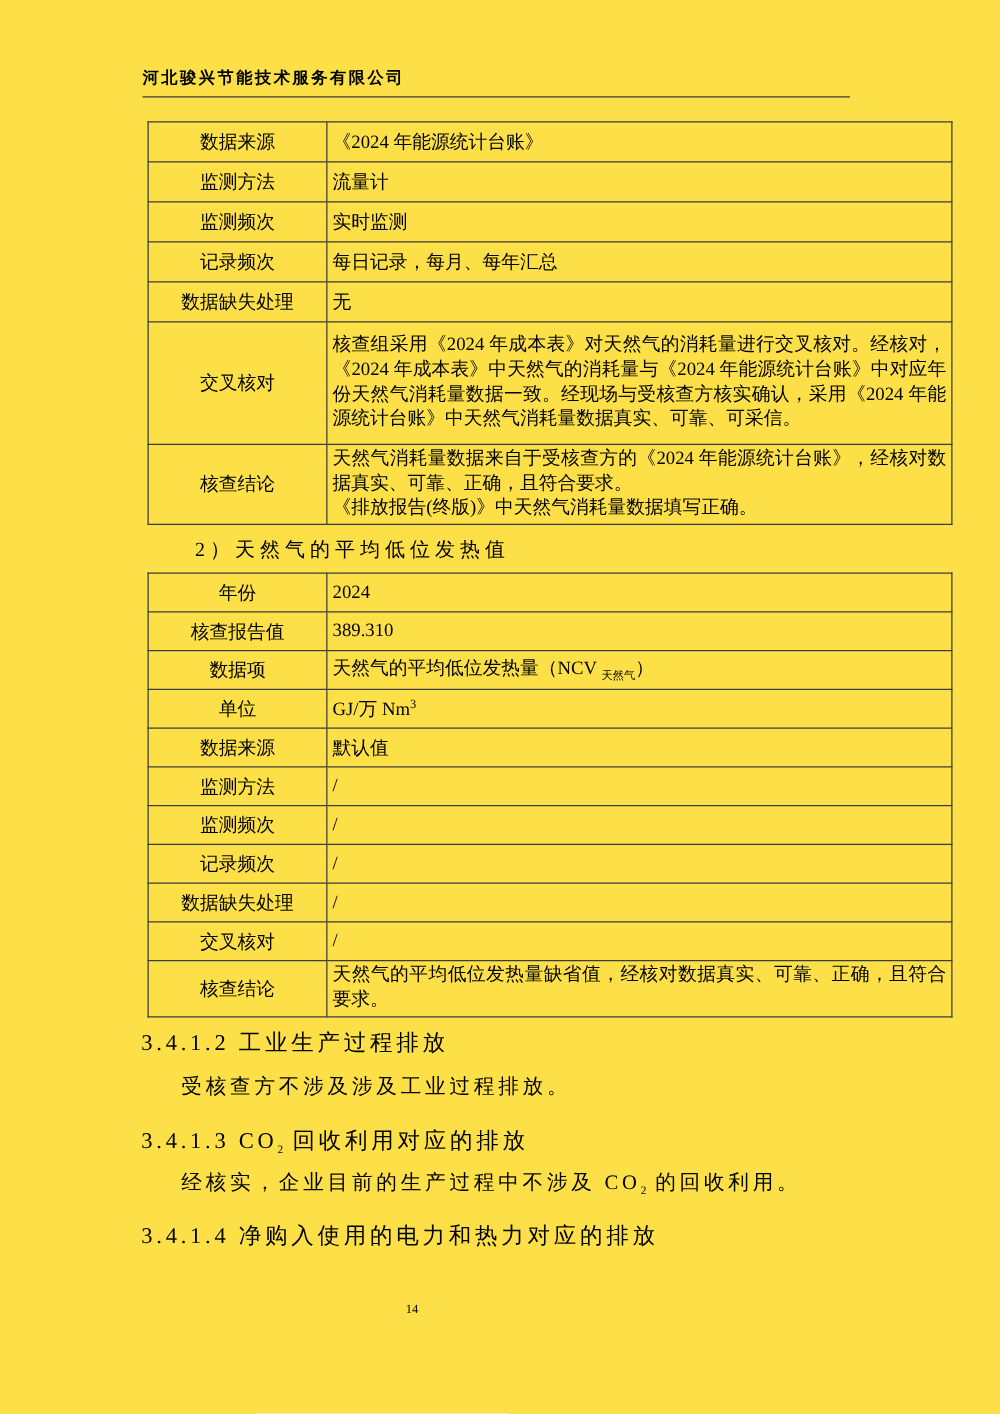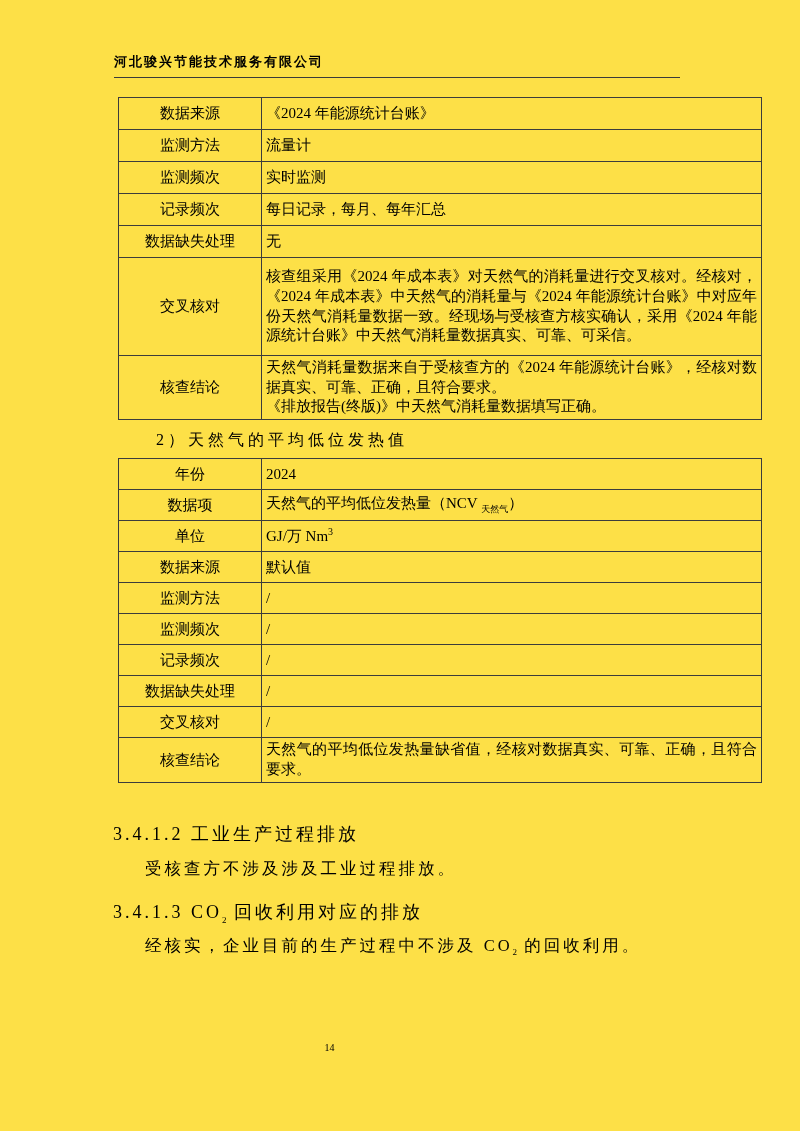--- a/index.html
+++ b/index.html
@@ -144,20 +144,24 @@
 
   <div class="subheading">2）天然气的平均低位发热值</div>
 
   <table class="doc-table" id="table2">
     <tbody>
       <tr class="r31">
         <td class="lbl">年份</td>
         <td class="val">2024</td>
       </tr>
       <tr class="r31">
+        <td class="lbl">核查报告值</td>
+        <td class="val">389.310</td>
+      </tr>
+      <tr class="r31">
         <td class="lbl">数据项</td>
         <td class="val">
           <span>天然气的平均低位发热量（NCV </span><sub class="small-sub">天然气</sub><span>）</span>
         </td>
       </tr>
       <tr class="r31">
         <td class="lbl">单位</td>
         <td class="val">
           <span>GJ/万 Nm</span><sup class="small-sup">3</sup>
         </td>
@@ -196,16 +200,17 @@
   <div class="section-heading" style="top:822px;">3.4.1.2 工业生产过程排放</div>
   <div class="section-body" style="top:858px;">受核查方不涉及涉及工业过程排放。</div>
 
   <div class="section-heading" style="top:900px;">
     <span>3.4.1.3 CO</span><sub class="small-sub">2</sub><span> 回收利用对应的排放</span>
   </div>
   <div class="section-body" style="top:935px;">
     <span>经核实，企业目前的生产过程中不涉及 CO</span><sub class="small-sub">2</sub><span> 的回收利用。</span>
   </div>
 
+  <div class="section-heading" style="top:976px;">3.4.1.4 净购入使用的电力和热力对应的排放</div>
 
   <div class="page-footer">14</div>
 
 </div>
 
 </body></html>

